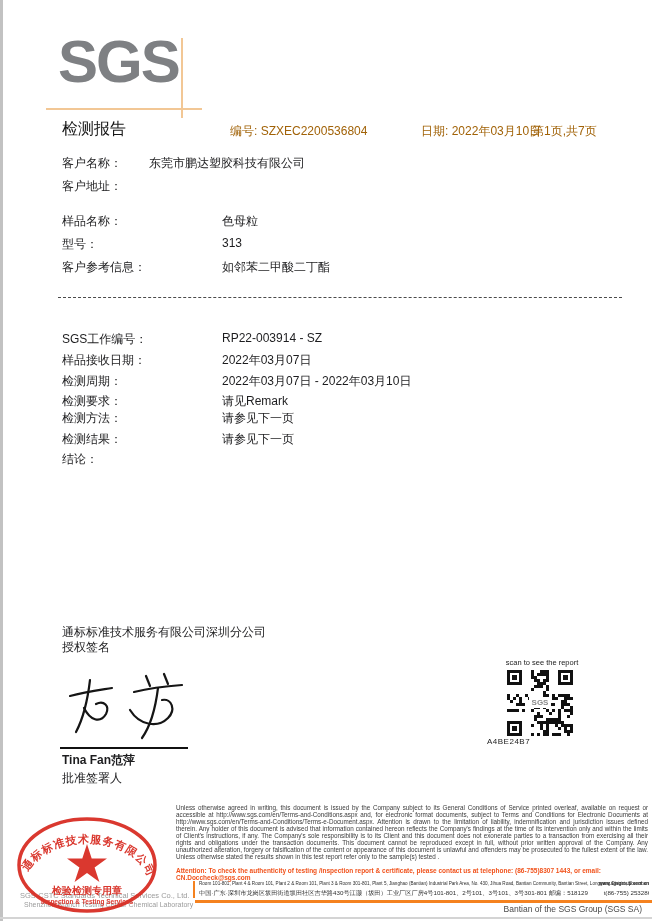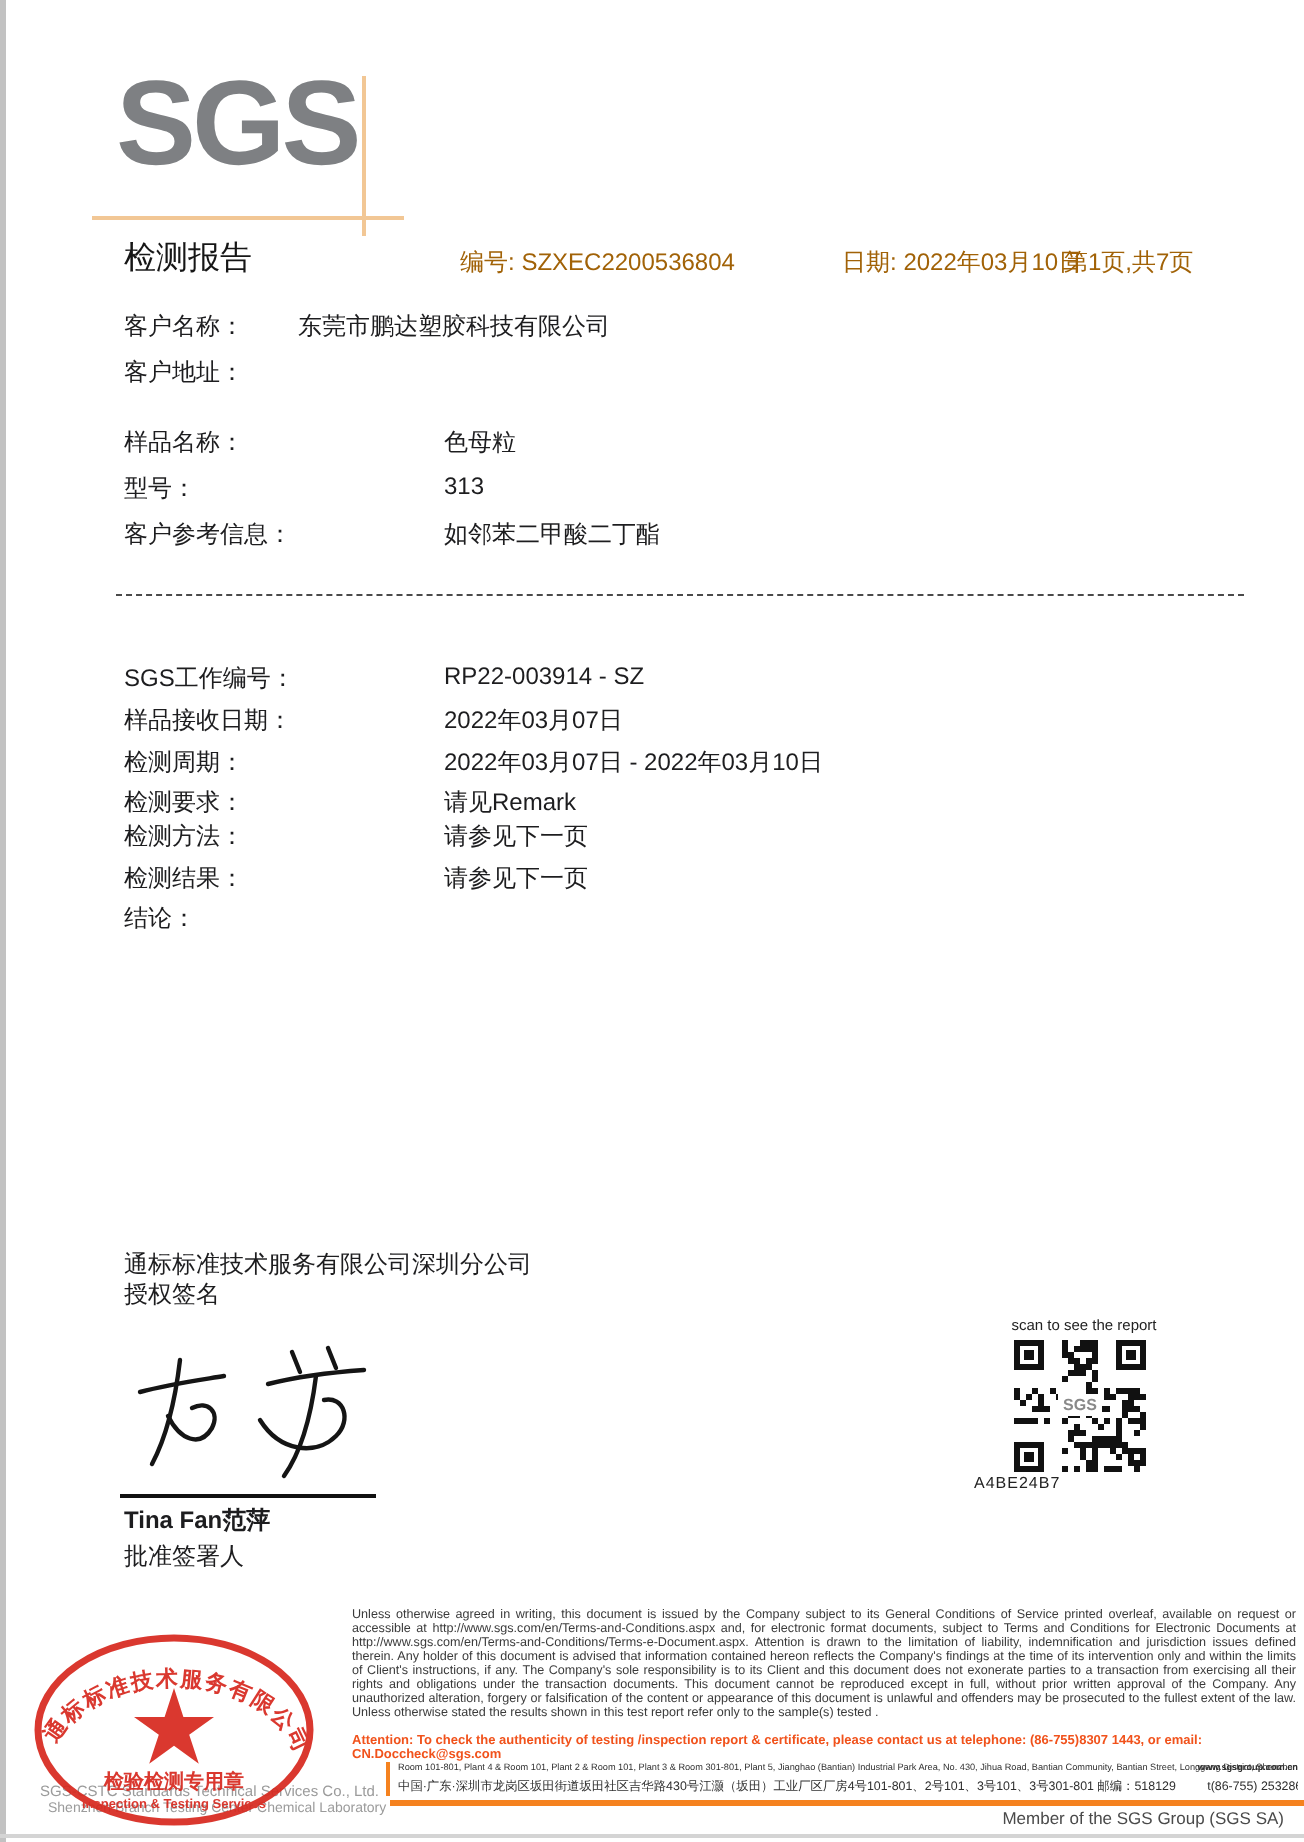--- a/index.html
+++ b/index.html
@@ -272,21 +272,21 @@
   <div class="addr-en">
     <span class="site">www.sgsgroup.com.cn</span>
     <span>Room 101-801, Plant 4 &amp; Room 101, Plant 2 &amp; Room 101, Plant 3 &amp; Room 301-801, Plant 5, Jianghao (Bantian) Industrial Park Area, No. 430, Jihua Road, Bantian Community, Bantian Street, Longgang District, Shenzhen, Guangdong, China 518129</span>
   </div>
   <div class="addr-cn">
     <span>中国·广东·深圳市龙岗区坂田街道坂田社区吉华路430号江灏（坂田）工业厂区厂房4号101-801、2号101、3号101、3号301-801 邮编：518129</span>
     <span class="tel">t(86-755) 25328668</span>
     
   </div>
   <div class="ftr-orange"></div>
-  <div class="member">Member of the SGS Group (SGS SA)</div>
+  <div class="member">Bantian of the SGS Group (SGS SA)</div>
 
   <svg class="stamp" width="162" height="110" viewBox="0 0 162 110">
     <ellipse cx="81" cy="55" rx="68" ry="46" fill="none" stroke="#d7281e" stroke-width="3.5"></ellipse>
     <path id="stampArc" d="M22,62 A62,42 0 0 1 140,62" fill="none"></path>
     <text font-size="11" fill="#d7281e" font-weight="bold" letter-spacing="1">
       <textPath href="#stampArc" startOffset="0%">通标标准技术服务有限公司深圳分公司</textPath>
     </text>
     <path fill="#d7281e" d="M81,34 L85.7,48.5 L101,48.5 L88.6,57.4 L93.4,71.9 L81,62.9 L68.6,71.9 L73.4,57.4 L61,48.5 L76.3,48.5 Z"></path>
     <text x="81" y="84" text-anchor="middle" font-size="10" fill="#d7281e" font-weight="bold">检验检测专用章</text>
     <text x="81" y="94" text-anchor="middle" font-size="6.5" fill="#d7281e" font-weight="bold">Inspection &amp; Testing Services</text>

